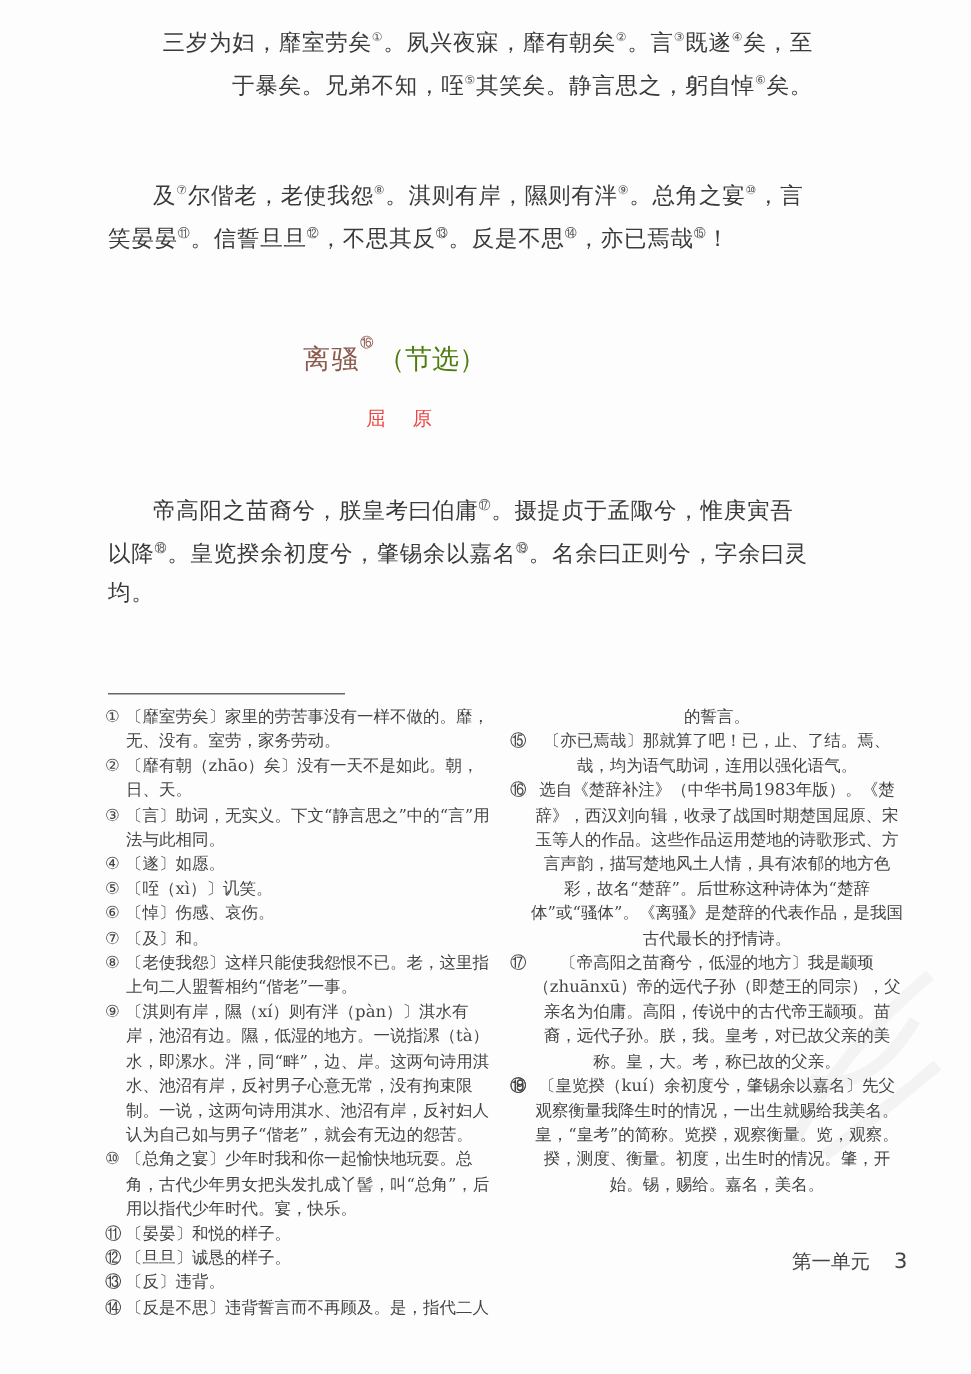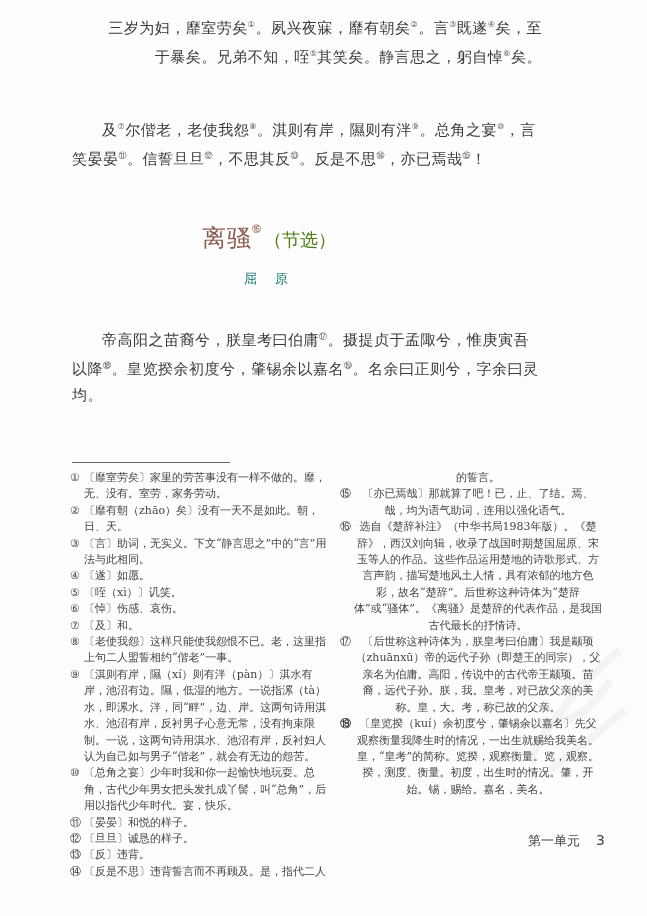--- a/index.html
+++ b/index.html
@@ -4,23 +4,23 @@
 <style>
   html, body { margin: 0; padding: 0; }
   body {
     width: 647px; height: 916px; background: #fdfdfd; position: relative; overflow: hidden;
     font-family: "DejaVu Serif", "Liberation Serif", serif; color: #3a3a3a;
   }
   .poem { position: absolute; left: 72px; width: 470px; font-size: 15px; line-height: 26px; letter-spacing: 0.5px; }
   .poem p { margin: 0; text-indent: 2em; }
   sup.n { font-size: 8px; vertical-align: 6px; color: #555; font-family: "DejaVu Sans", sans-serif; }
   .title-wrap { position: absolute; left: 202px; top: 222px; }
-  .title { font-size: 24px; color: #8a5a4e; letter-spacing: 1px; }
+  .title { font-size: 18px; color: #8a5a4e; letter-spacing: 1px; }
   .subtitle { font-size: 18px; color: #4d7c0f; margin-left: 2px; }
-  .author { position: absolute; left: 244px; top: 270px; font-size: 13px; color: #0f766e; letter-spacing: 18px; }
+  .author { position: absolute; left: 244px; top: 270px; font-size: 13px; color: #ef4444; letter-spacing: 18px; }
   .rule { position: absolute; left: 72px; top: 462px; width: 158px; border-top: 1px solid #666; }
   .notes { position: absolute; top: 470px; width: 262px; font-size: 11px; line-height: 16.4px; color: #444; }
   .notes.left { left: 70px; }
   .notes.right { left: 340px; text-align: center; }
   .note { position: relative; padding-left: 14px; }
   .note .num { position: absolute; left: 0; top: 0; }
   .cont-only { padding-left: 14px; }
   .footer { position: absolute; top: 832px; left: 528px; font-size: 13px; color: #444; }
   .footer .pg { font-family: "DejaVu Sans", sans-serif; margin-left: 16px; font-size: 14px; }
   .watermark { position: absolute; left: 520px; top: 640px; width: 110px; height: 140px; opacity: 0.08; }
@@ -60,21 +60,21 @@
     <div class="note"><span class="num">⑪</span><span>〔晏晏〕和悦的样子。</span></div>
     <div class="note"><span class="num">⑫</span><span>〔旦旦〕诚恳的样子。</span></div>
     <div class="note"><span class="num">⑬</span><span>〔反〕违背。</span></div>
     <div class="note"><span class="num">⑭</span><span>〔反是不思〕违背誓言而不再顾及。是，指代二人</span></div>
   </div>
 <div class="notes right">
   <div class="cont-only">的誓言。</div>
   <div id="notesRight">
       <div class="note"><span class="num">⑮</span><span>〔亦已焉哉〕那就算了吧！已，止、了结。焉、哉，均为语气助词，连用以强化语气。</span></div>
       <div class="note"><span class="num">⑯</span><span>选自《楚辞补注》（中华书局1983年版）。《楚辞》，西汉刘向辑，收录了战国时期楚国屈原、宋玉等人的作品。这些作品运用楚地的诗歌形式、方言声韵，描写楚地风土人情，具有浓郁的地方色彩，故名“楚辞”。后世称这种诗体为“楚辞体”或“骚体”。《离骚》是楚辞的代表作品，是我国古代最长的抒情诗。</span></div>
-      <div class="note"><span class="num">⑰</span><span>〔后世称这种诗体为，朕皇考曰伯庸〕我是颛顼（zhuānxū）帝的远代子孙（即楚王的同宗），父亲名为伯庸。高阳，传说中的古代帝王颛顼。苗裔，远代子孙。朕，我。皇考，对已故父亲的美称。皇，大。考，称已故的父亲。</span></div>
+      <div class="note"><span class="num">⑰</span><span>〔帝高阳之苗裔兮，低湿的地方〕我是颛顼（zhuānxū）帝的远代子孙（即楚王的同宗），父亲名为伯庸。高阳，传说中的古代帝王颛顼。苗裔，远代子孙。朕，我。皇考，对已故父亲的美称。皇，大。考，称已故的父亲。</span></div>
       <div class="note"><span class="num">⑱</span></div>
       <div class="note"><span class="num">⑲</span><span>〔皇览揆（kuí）余初度兮，肇锡余以嘉名〕先父观察衡量我降生时的情况，一出生就赐给我美名。皇，“皇考”的简称。览揆，观察衡量。览，观察。揆，测度、衡量。初度，出生时的情况。肇，开始。锡，赐给。嘉名，美名。</span></div>
     </div>
 </div>
 
 <svg class="watermark" viewBox="0 0 110 140">
   <path d="M10 120 Q40 60 100 10 M20 80 Q60 90 90 40 M30 130 Q70 100 105 70" stroke="#888" stroke-width="8" fill="none"></path>
 </svg>
 
 <div class="footer">

